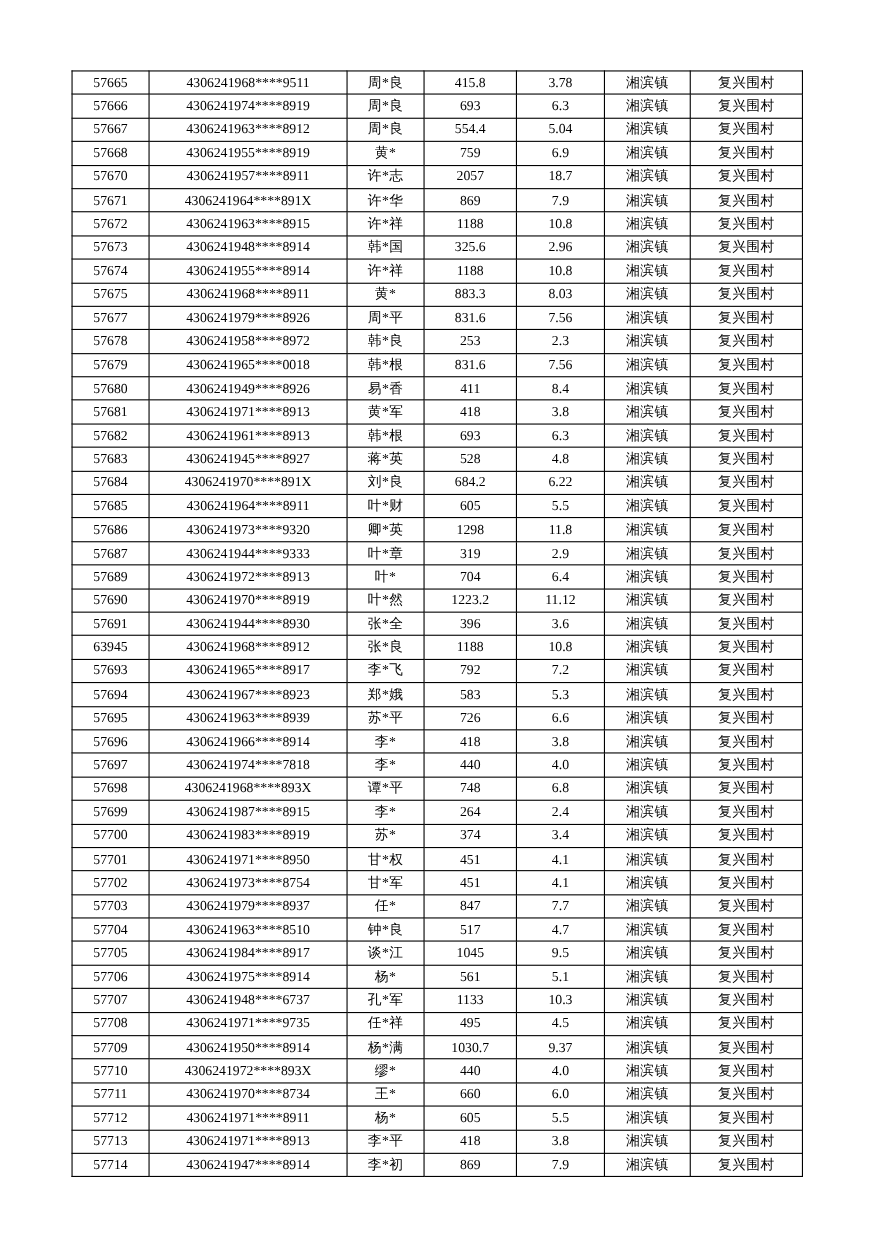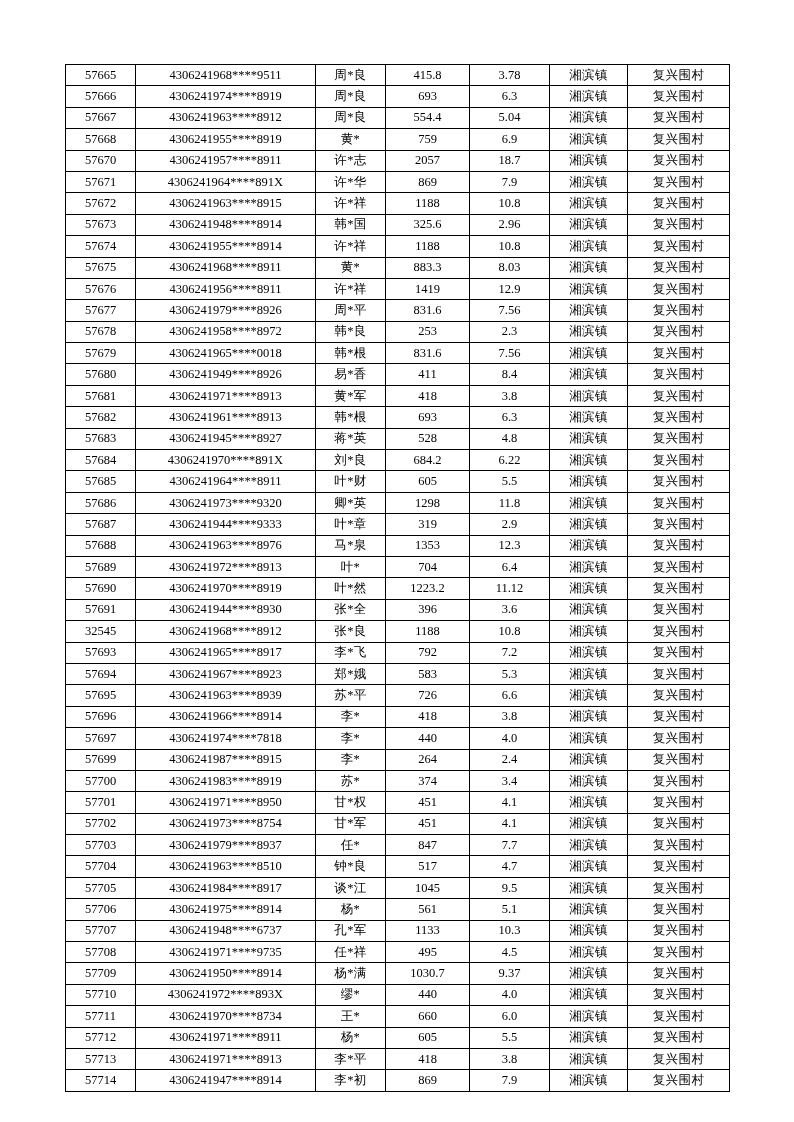--- a/index.html
+++ b/index.html
@@ -169,29 +169,20 @@
           <tr>
             <td class="id">57675</td>
             <td class="card">4306241968****8911</td>
             <td class="name">黄*</td>
             <td class="num">883.3</td>
             <td class="num">8.03</td>
             <td class="town">湘滨镇</td>
             <td class="village">复兴围村</td>
           </tr>
           <tr>
-            <td class="id">57676</td>
-            <td class="card">4306241956****8911</td>
-            <td class="name">许*祥</td>
-            <td class="num">1419</td>
-            <td class="num">12.9</td>
-            <td class="town">湘滨镇</td>
-            <td class="village">复兴围村</td>
-          </tr>
-          <tr>
             <td class="id">57677</td>
             <td class="card">4306241979****8926</td>
             <td class="name">周*平</td>
             <td class="num">831.6</td>
             <td class="num">7.56</td>
             <td class="town">湘滨镇</td>
             <td class="village">复兴围村</td>
           </tr>
           <tr>
             <td class="id">57678</td>
@@ -277,29 +268,20 @@
           <tr>
             <td class="id">57687</td>
             <td class="card">4306241944****9333</td>
             <td class="name">叶*章</td>
             <td class="num">319</td>
             <td class="num">2.9</td>
             <td class="town">湘滨镇</td>
             <td class="village">复兴围村</td>
           </tr>
           <tr>
-            <td class="id">57688</td>
-            <td class="card">4306241963****8976</td>
-            <td class="name">马*泉</td>
-            <td class="num">1353</td>
-            <td class="num">12.3</td>
-            <td class="town">湘滨镇</td>
-            <td class="village">复兴围村</td>
-          </tr>
-          <tr>
             <td class="id">57689</td>
             <td class="card">4306241972****8913</td>
             <td class="name">叶*</td>
             <td class="num">704</td>
             <td class="num">6.4</td>
             <td class="town">湘滨镇</td>
             <td class="village">复兴围村</td>
           </tr>
           <tr>
             <td class="id">57690</td>
@@ -313,21 +295,21 @@
           <tr>
             <td class="id">57691</td>
             <td class="card">4306241944****8930</td>
             <td class="name">张*全</td>
             <td class="num">396</td>
             <td class="num">3.6</td>
             <td class="town">湘滨镇</td>
             <td class="village">复兴围村</td>
           </tr>
           <tr>
-            <td class="id">32545</td>
+            <td class="id">63945</td>
             <td class="card">4306241968****8912</td>
             <td class="name">张*良</td>
             <td class="num">1188</td>
             <td class="num">10.8</td>
             <td class="town">湘滨镇</td>
             <td class="village">复兴围村</td>
           </tr>
           <tr>
             <td class="id">57693</td>
             <td class="card">4306241965****8917</td>
@@ -363,20 +345,29 @@
             <td class="num">3.8</td>
             <td class="town">湘滨镇</td>
             <td class="village">复兴围村</td>
           </tr>
           <tr>
             <td class="id">57697</td>
             <td class="card">4306241974****7818</td>
             <td class="name">李*</td>
             <td class="num">440</td>
             <td class="num">4.0</td>
+            <td class="town">湘滨镇</td>
+            <td class="village">复兴围村</td>
+          </tr>
+          <tr>
+            <td class="id">57698</td>
+            <td class="card">4306241968****893X</td>
+            <td class="name">谭*平</td>
+            <td class="num">748</td>
+            <td class="num">6.8</td>
             <td class="town">湘滨镇</td>
             <td class="village">复兴围村</td>
           </tr>
           <tr>
             <td class="id">57699</td>
             <td class="card">4306241987****8915</td>
             <td class="name">李*</td>
             <td class="num">264</td>
             <td class="num">2.4</td>
             <td class="town">湘滨镇</td>

